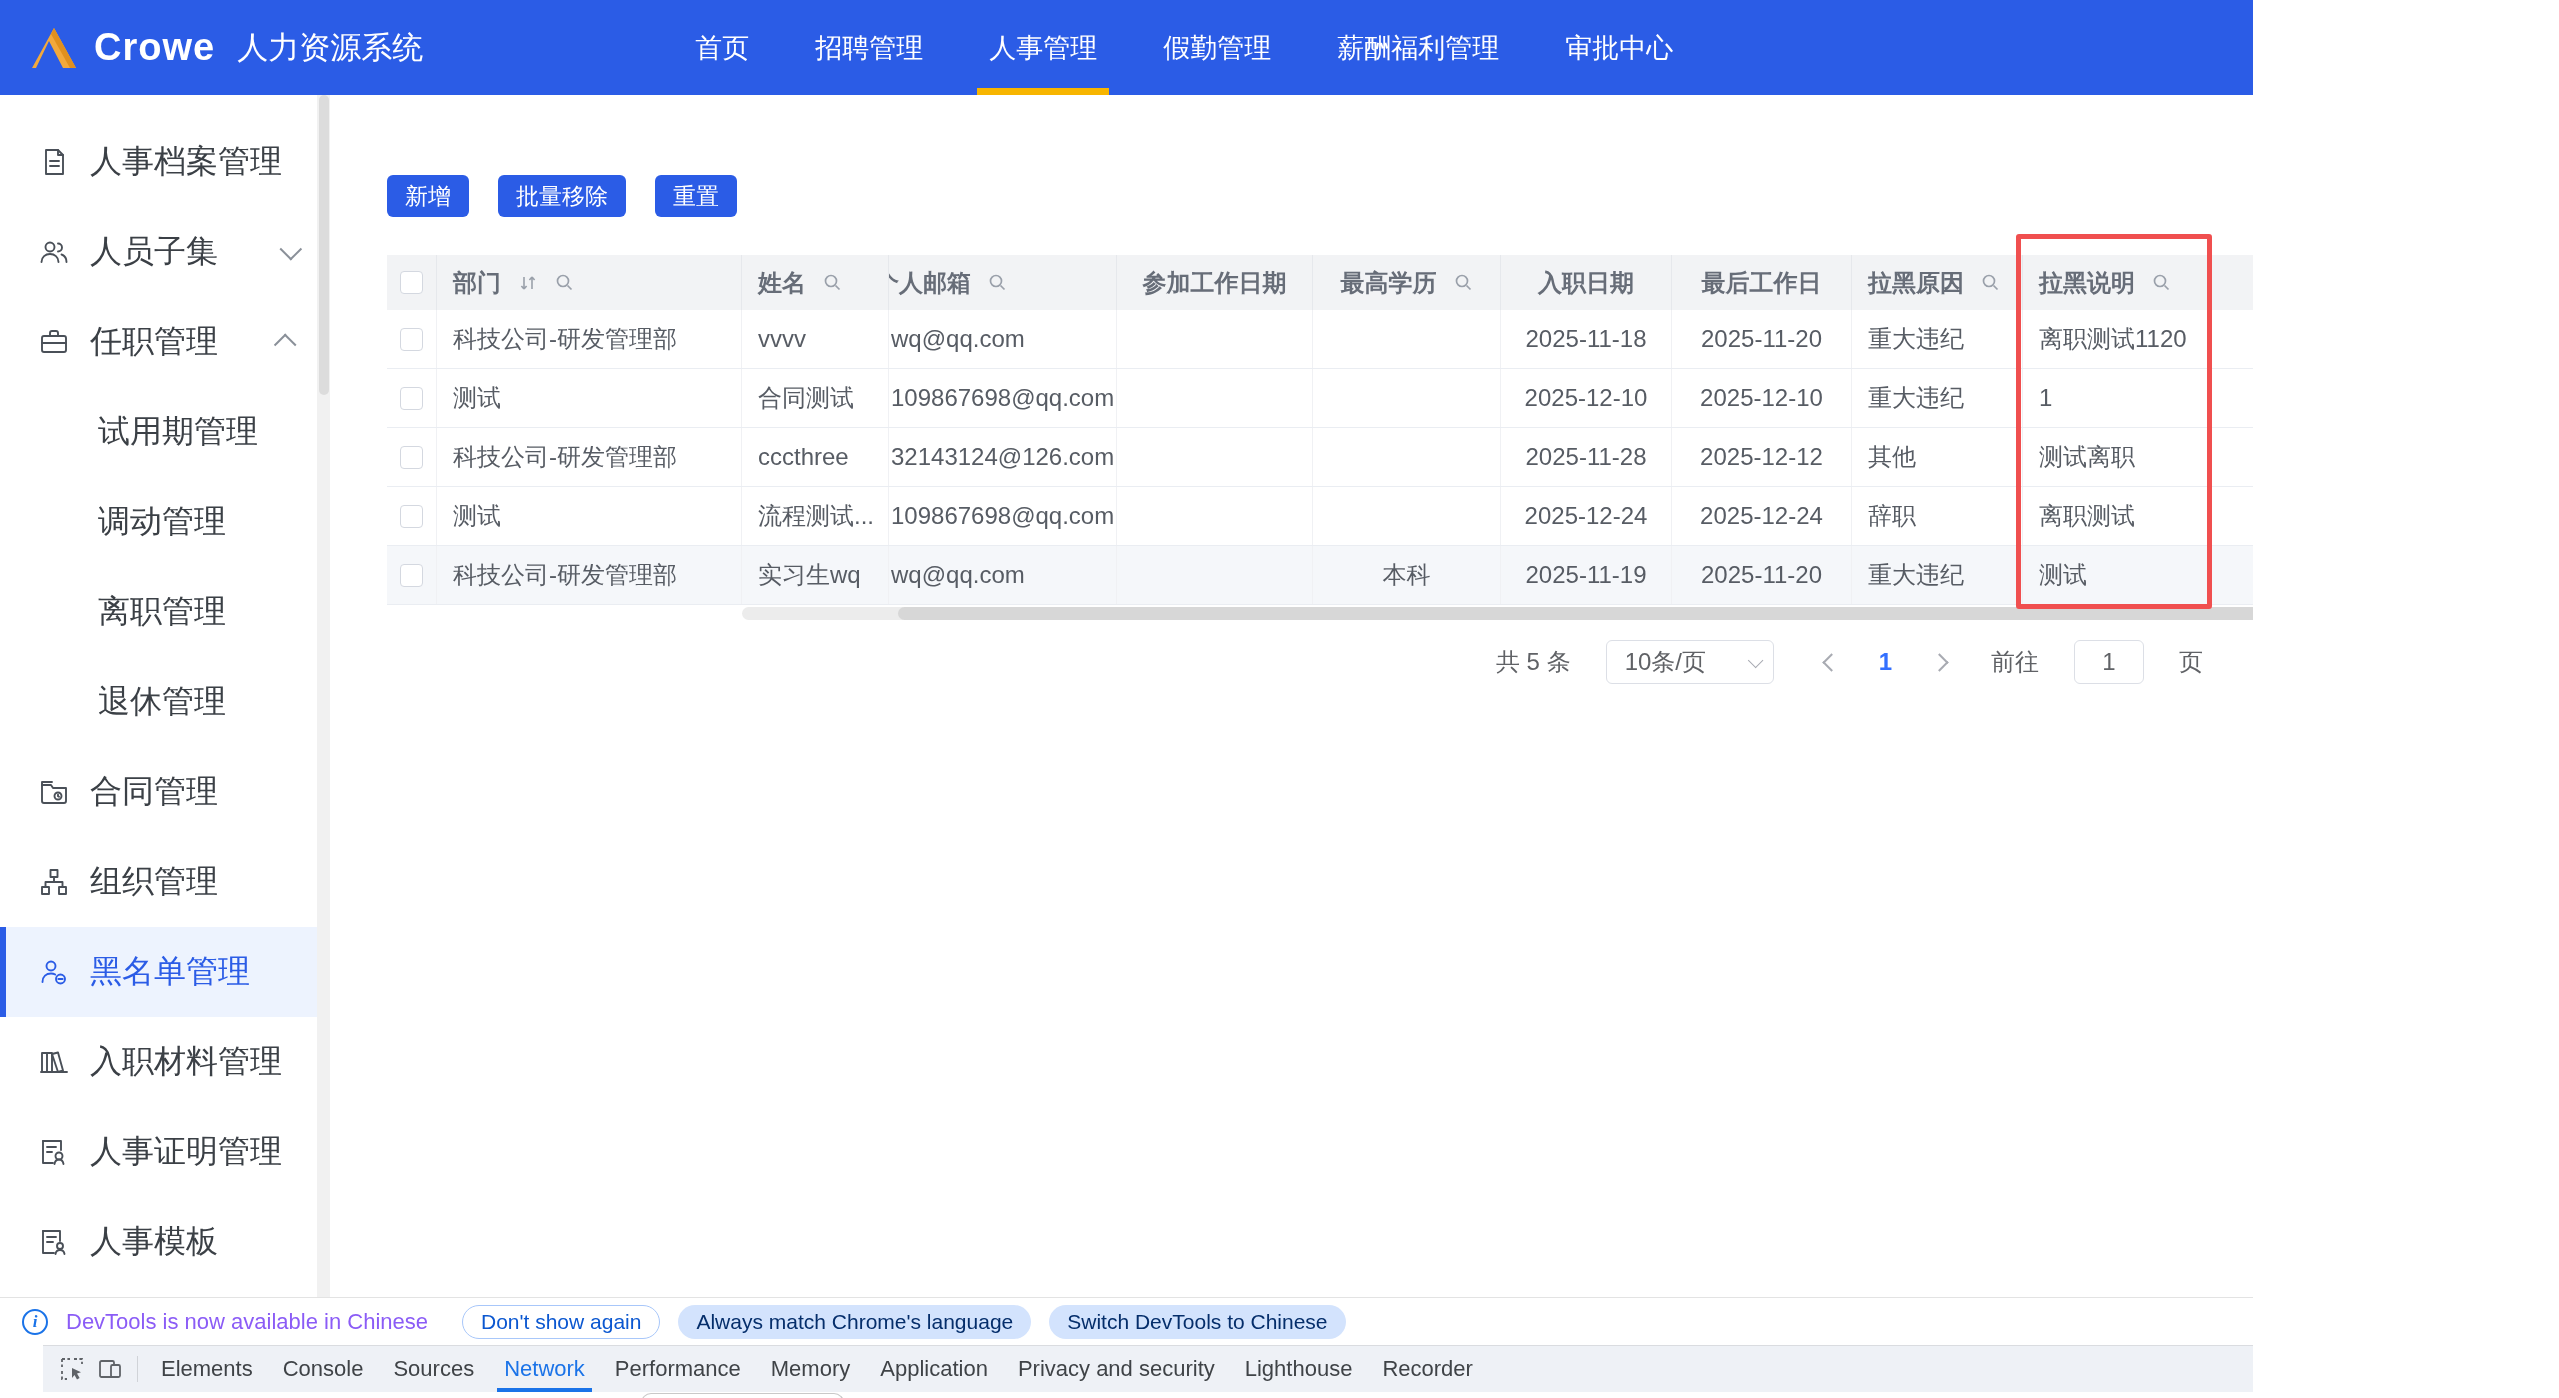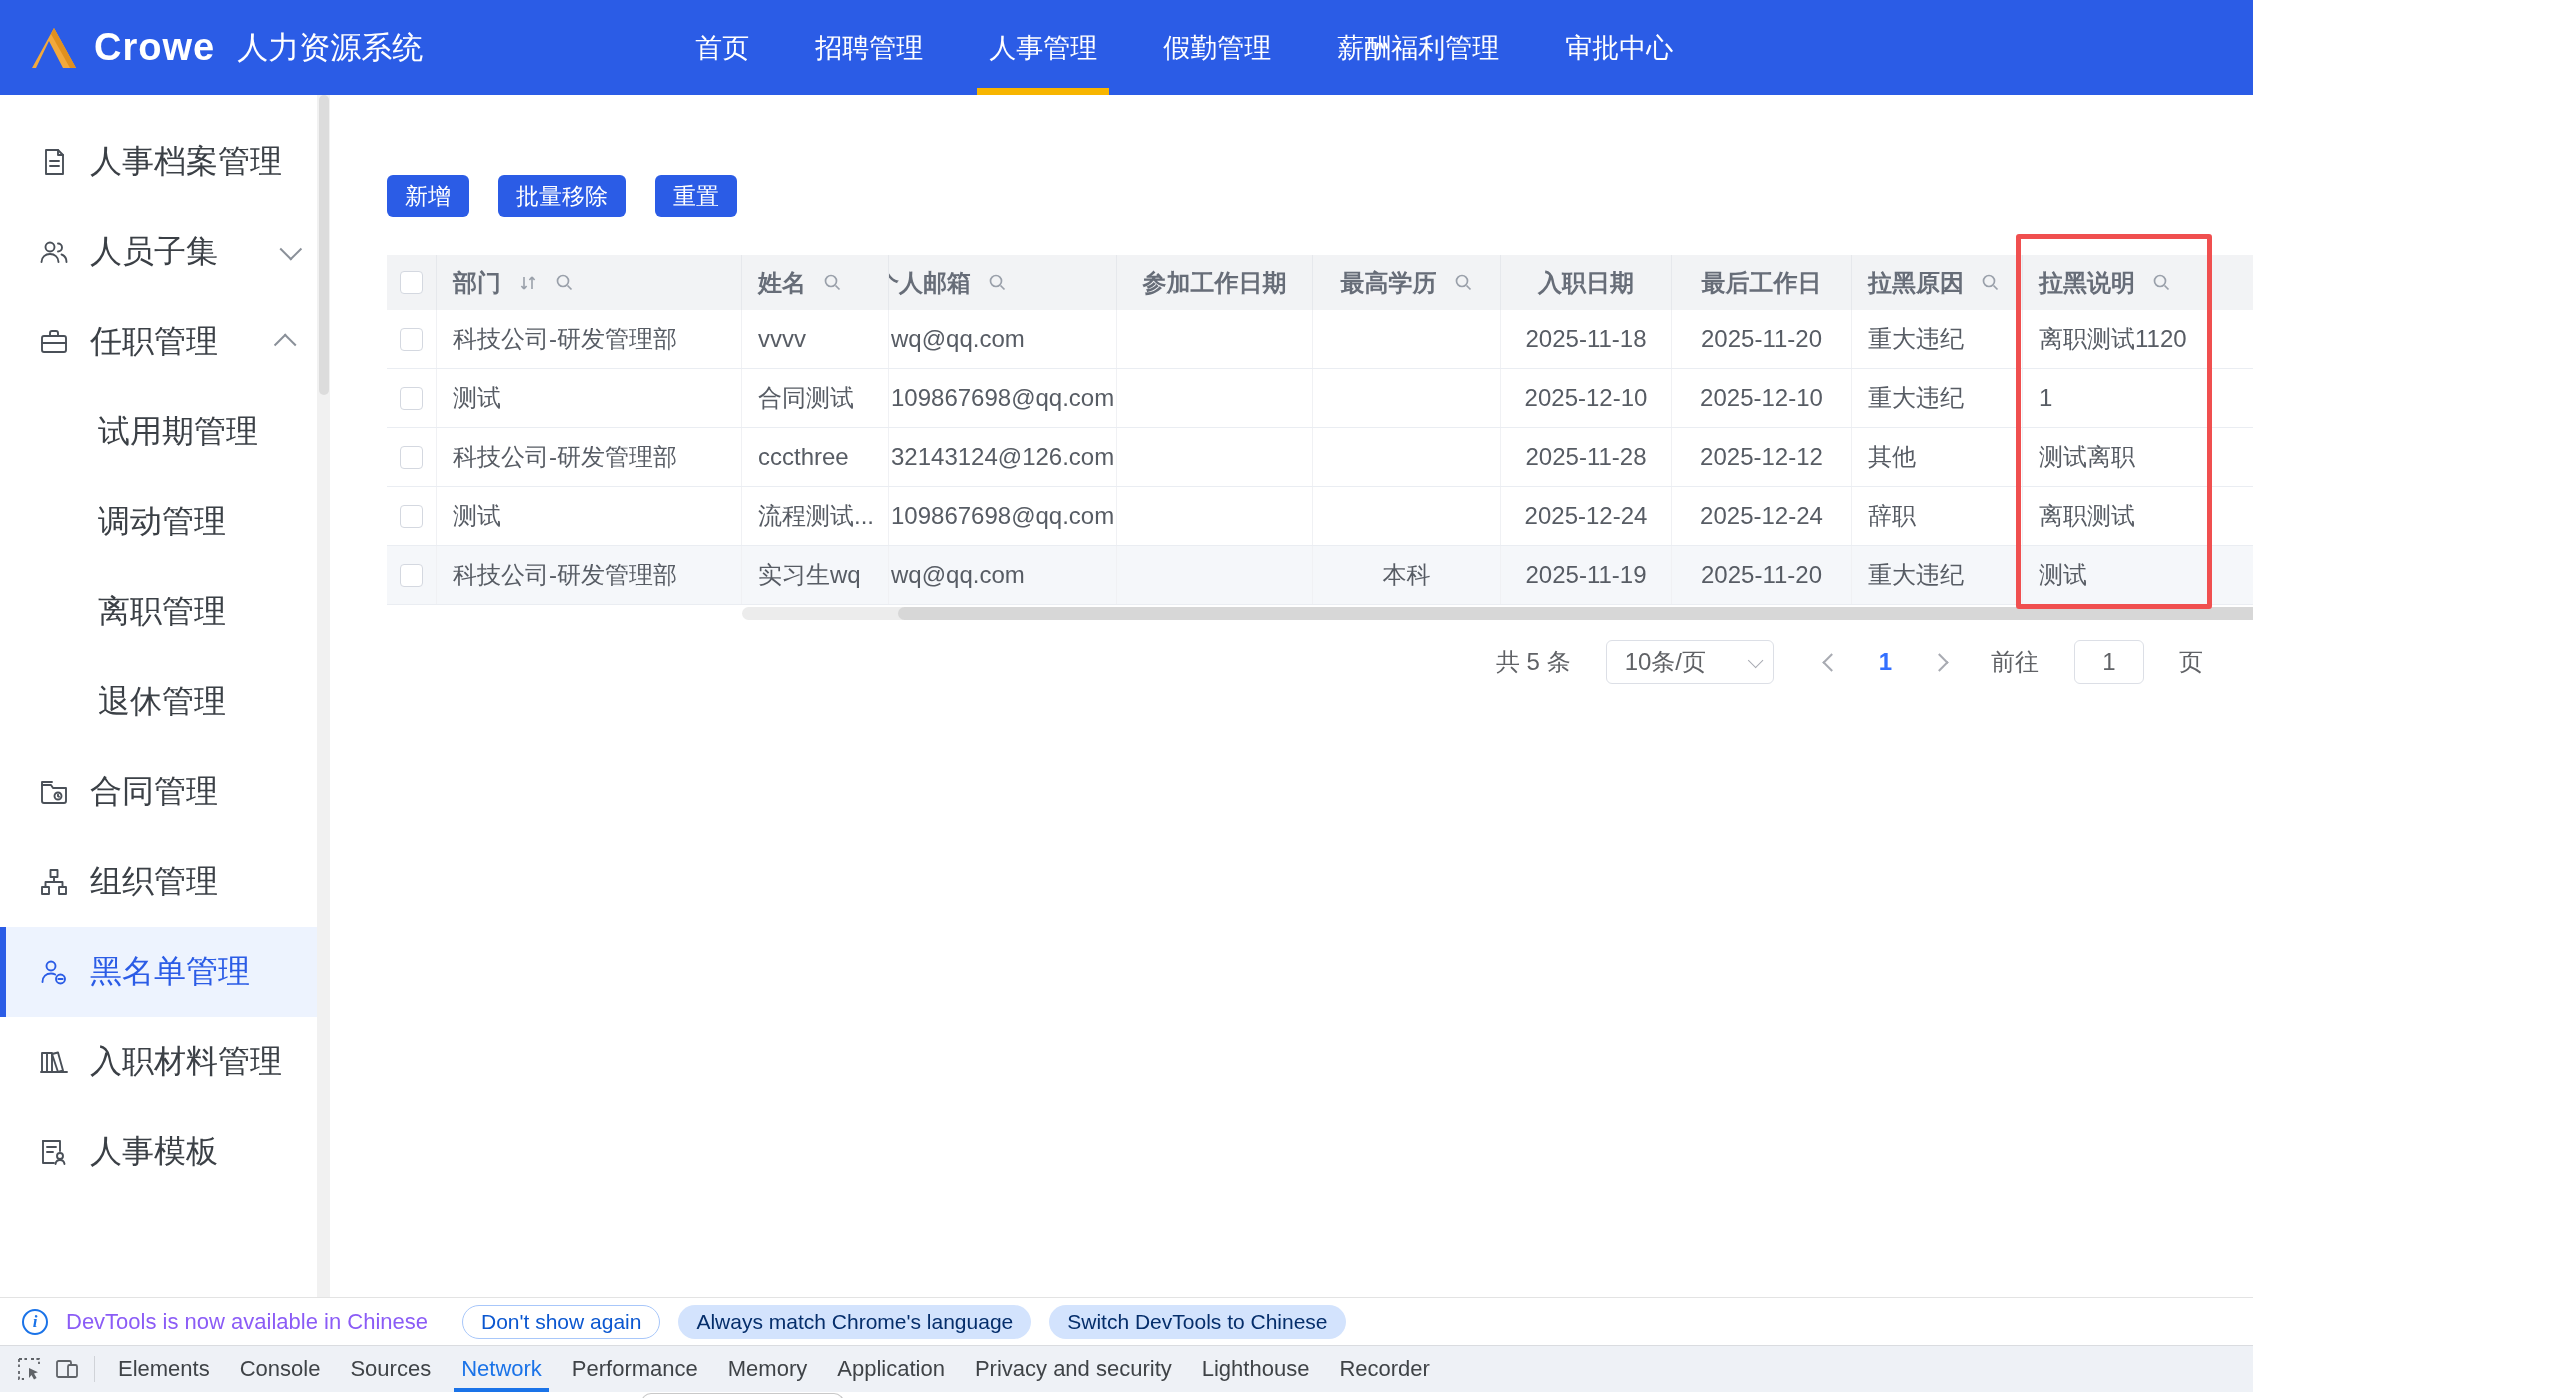--- a/index.html
+++ b/index.html
@@ -88,21 +88,21 @@
   .info-icon{width:26px;height:26px;border-radius:50%;border:2px solid #1a73e8;color:#1a73e8;font-size:17px;font-weight:700;display:flex;align-items:center;justify-content:center;flex:none;font-family:"Liberation Serif",serif;font-style:italic;}
   .info-msg{font-size:22px;color:#8b5cf6;margin-right:16px;}
   .pill{height:34px;border-radius:17px;padding:0 18px;font-size:21px;display:inline-flex;align-items:center;cursor:pointer;border:none;font-family:inherit;}
   .pill.outline{background:#fff;border:1px solid #a8c7fa;color:#0b57d0;}
   .pill.filled{background:#d3e3fd;color:#052e6b;}
   .x-close{position:relative;width:24px;height:24px;cursor:pointer;flex:none;}
   .x-close::before,.x-close::after{content:"";position:absolute;left:2px;top:11px;width:20px;height:2px;background:#5f6368;}
   .x-close::before{transform:rotate(45deg);}
   .x-close::after{transform:rotate(-45deg);}
   .infobar .x-close{margin-left:auto;}
-  .tabbar{height:47px;background:#eef1f6;border-top:1px solid #dadce0;display:flex;align-items:center;padding:0 10px;}
+  .tabbar{height:47px;background:#eef1f6;border-top:1px solid #dadce0;display:flex;align-items:center;padding:0 10px;margin-left:43px;}
   .tb-icon{width:38px;height:36px;display:flex;align-items:center;justify-content:center;cursor:pointer;flex:none;}
   .tb-icon svg{stroke:#5f6368;fill:none;stroke-width:1.8;}
   .tb-sep{width:1px;height:26px;background:#d0d3d8;margin:0 8px;flex:none;}
   .dtab{position:relative;height:100%;display:flex;align-items:center;padding:0 15px;font-size:22px;color:#3f4347;cursor:pointer;white-space:nowrap;}
   .dtab.active{color:#1a73e8;}
   .dtab.active .tab-underline{position:absolute;left:8px;right:8px;bottom:0;height:4px;background:#1a73e8;}
   .tabbar .right-icons{margin-left:auto;display:flex;align-items:center;gap:14px;padding-right:6px;}
   .kebab{display:flex;flex-direction:column;gap:4px;cursor:pointer;padding:4px;}
   .kebab i{width:4px;height:4px;border-radius:50%;background:#5f6368;}
   .panel-sliver{height:6px;background:#fff;position:relative;}
@@ -239,20 +239,32 @@
             <path d="M4 26V7h5v19zM9 26V7h5v19z"></path>
             <path d="M14 8l6-1.5 5 18-5 1.5z"></path>
             <path d="M3 26h26"></path>
           </svg>
         </span>
       <span class="lbl">入职材料管理</span>
     </div>
     <div class="side-item">
       <span class="side-icon">
           <svg width="32" height="32" viewBox="0 0 32 32">
+            <path d="M5 5h18v9"></path>
+            <path d="M5 5v22h10"></path>
+            <path d="M9 11h9M9 16h5"></path>
+            <circle cx="21" cy="20" r="3.5"></circle>
+            <path d="M16.5 28c.5-3 2.2-4.5 4.5-4.5s4 1.5 4.5 4.5"></path>
+          </svg>
+        </span>
+      <span class="lbl">人事证明管理</span>
+    </div>
+    <div class="side-item">
+      <span class="side-icon">
+          <svg width="32" height="32" viewBox="0 0 32 32">
             <path d="M5 5h17v10"></path>
             <path d="M5 5v22h11"></path>
             <path d="M9 11h9M9 16h6"></path>
             <circle cx="22" cy="20" r="3"></circle>
             <path d="M17.5 28c.4-2.6 2-4 4.5-4s4.1 1.4 4.5 4"></path>
           </svg>
         </span>
       <span class="lbl">人事模板</span>
     </div>
     <div class="side-scroll">

